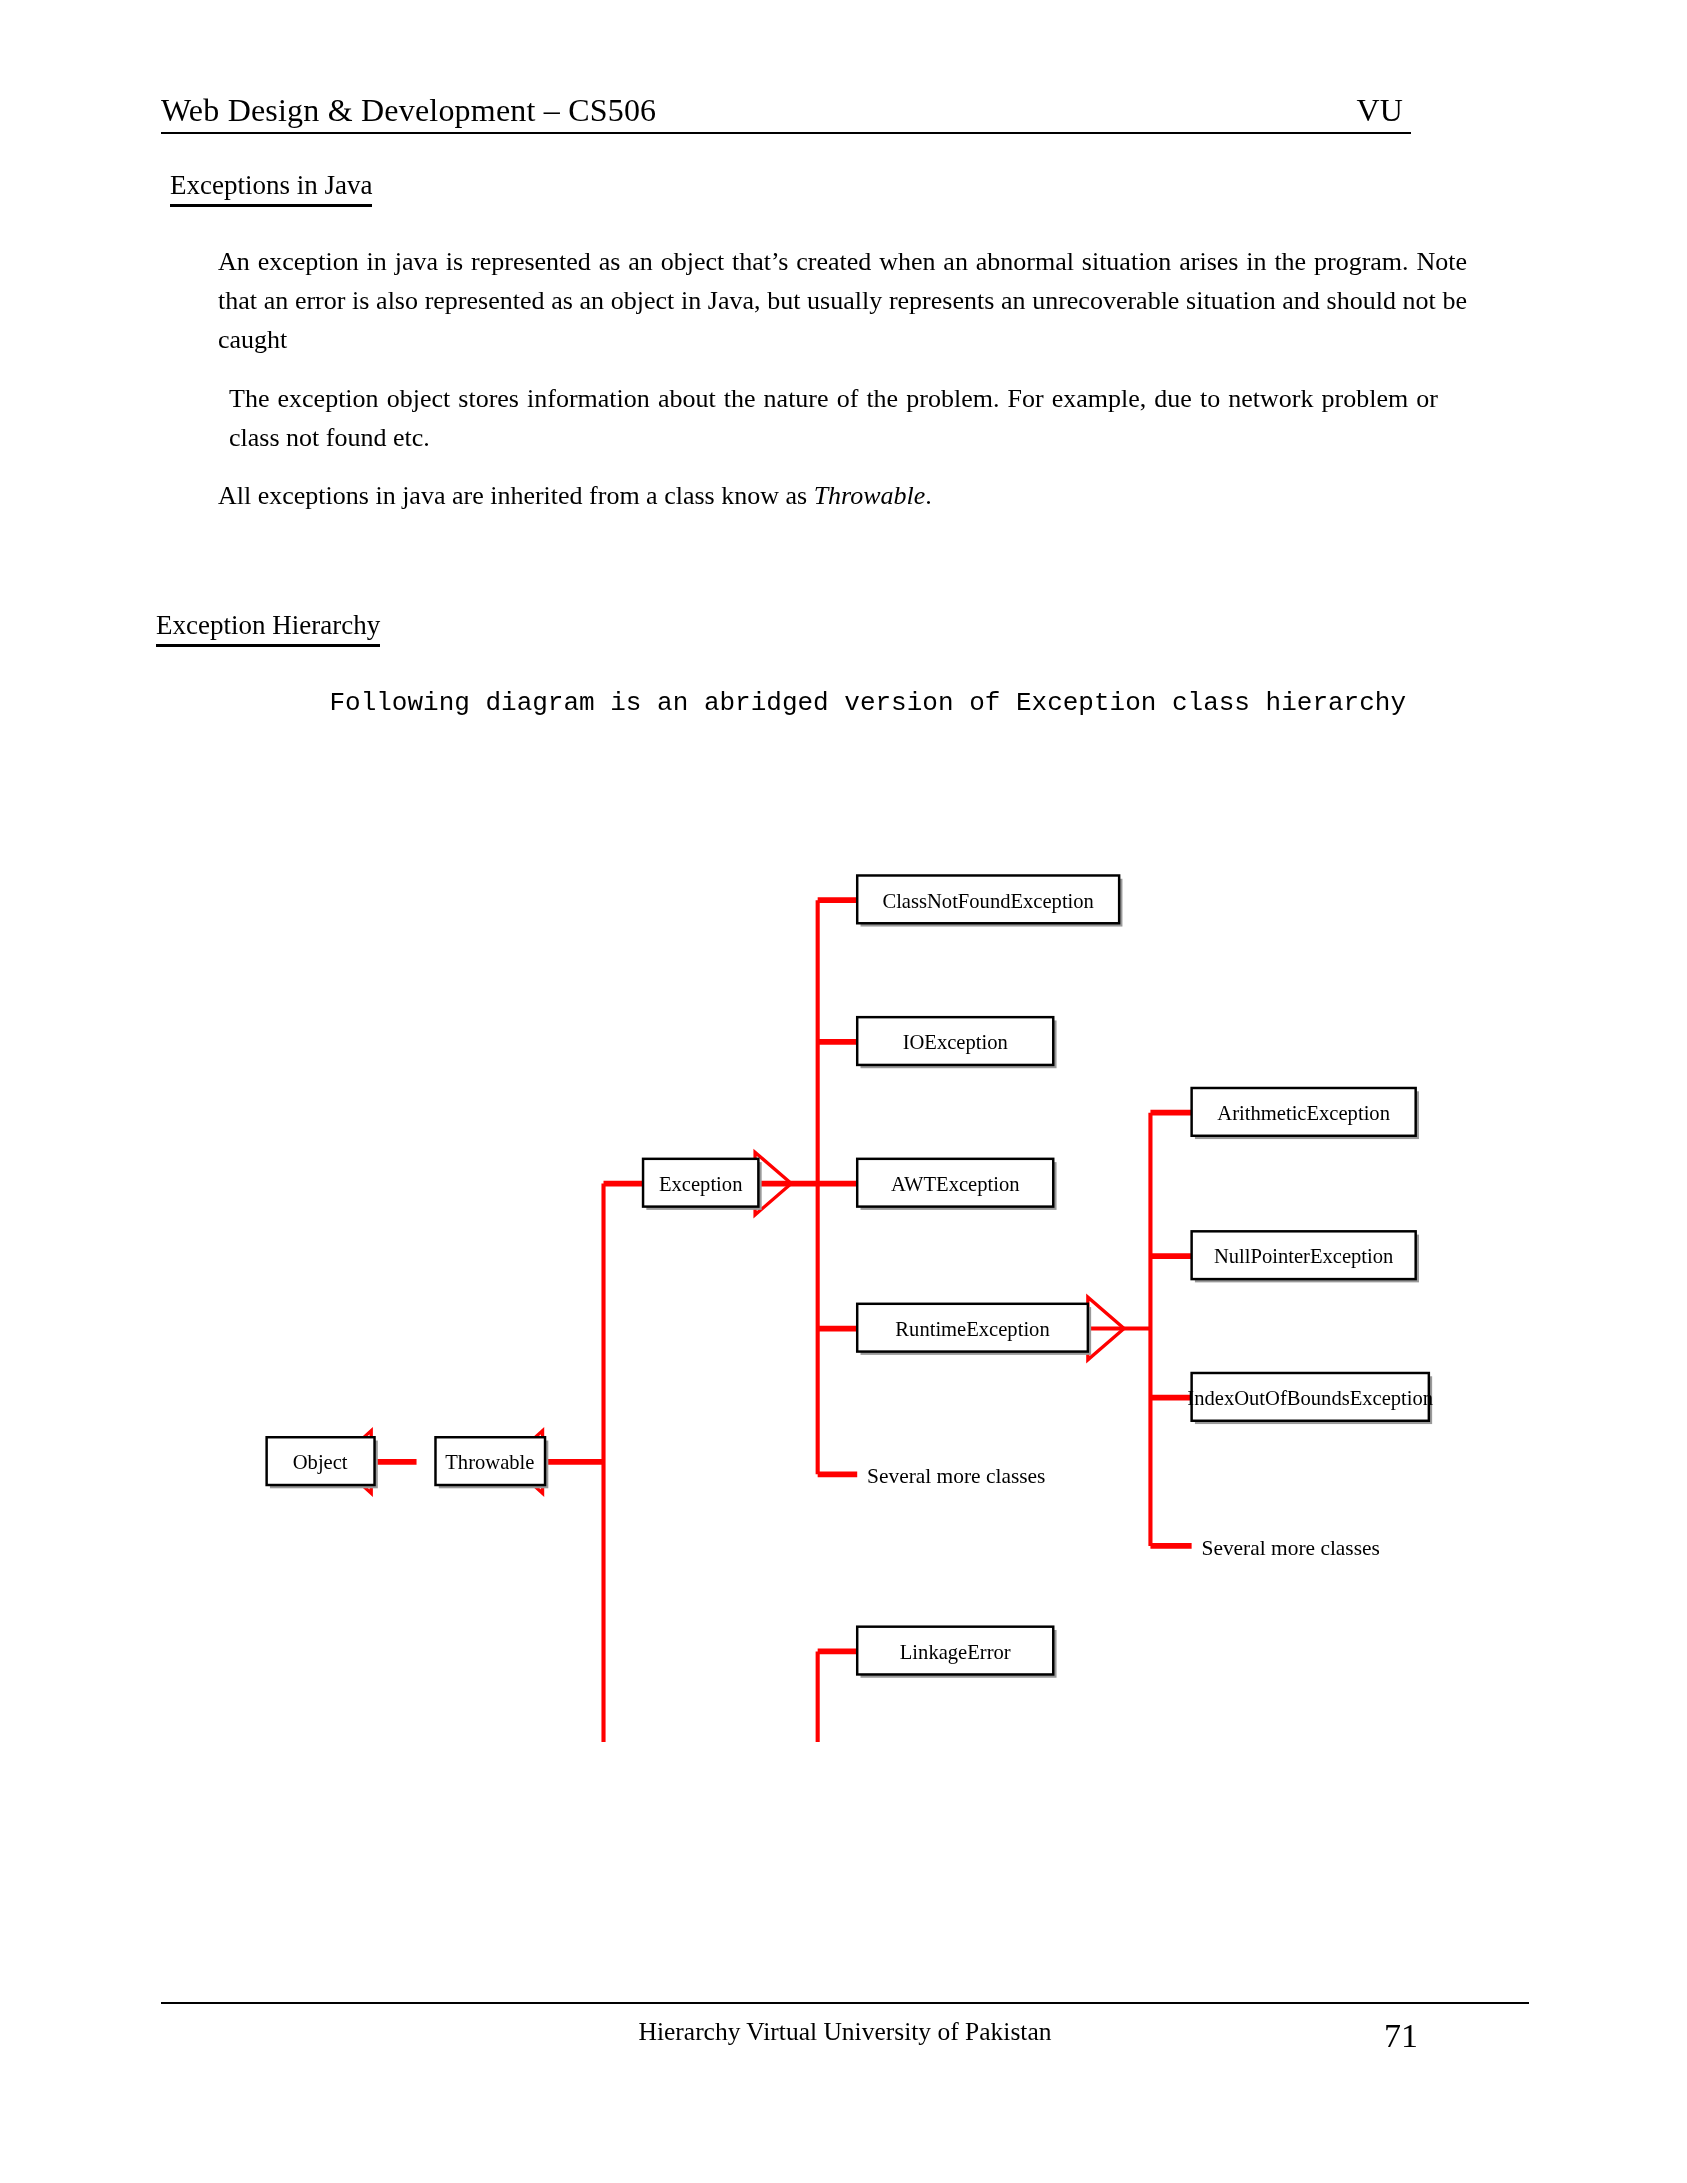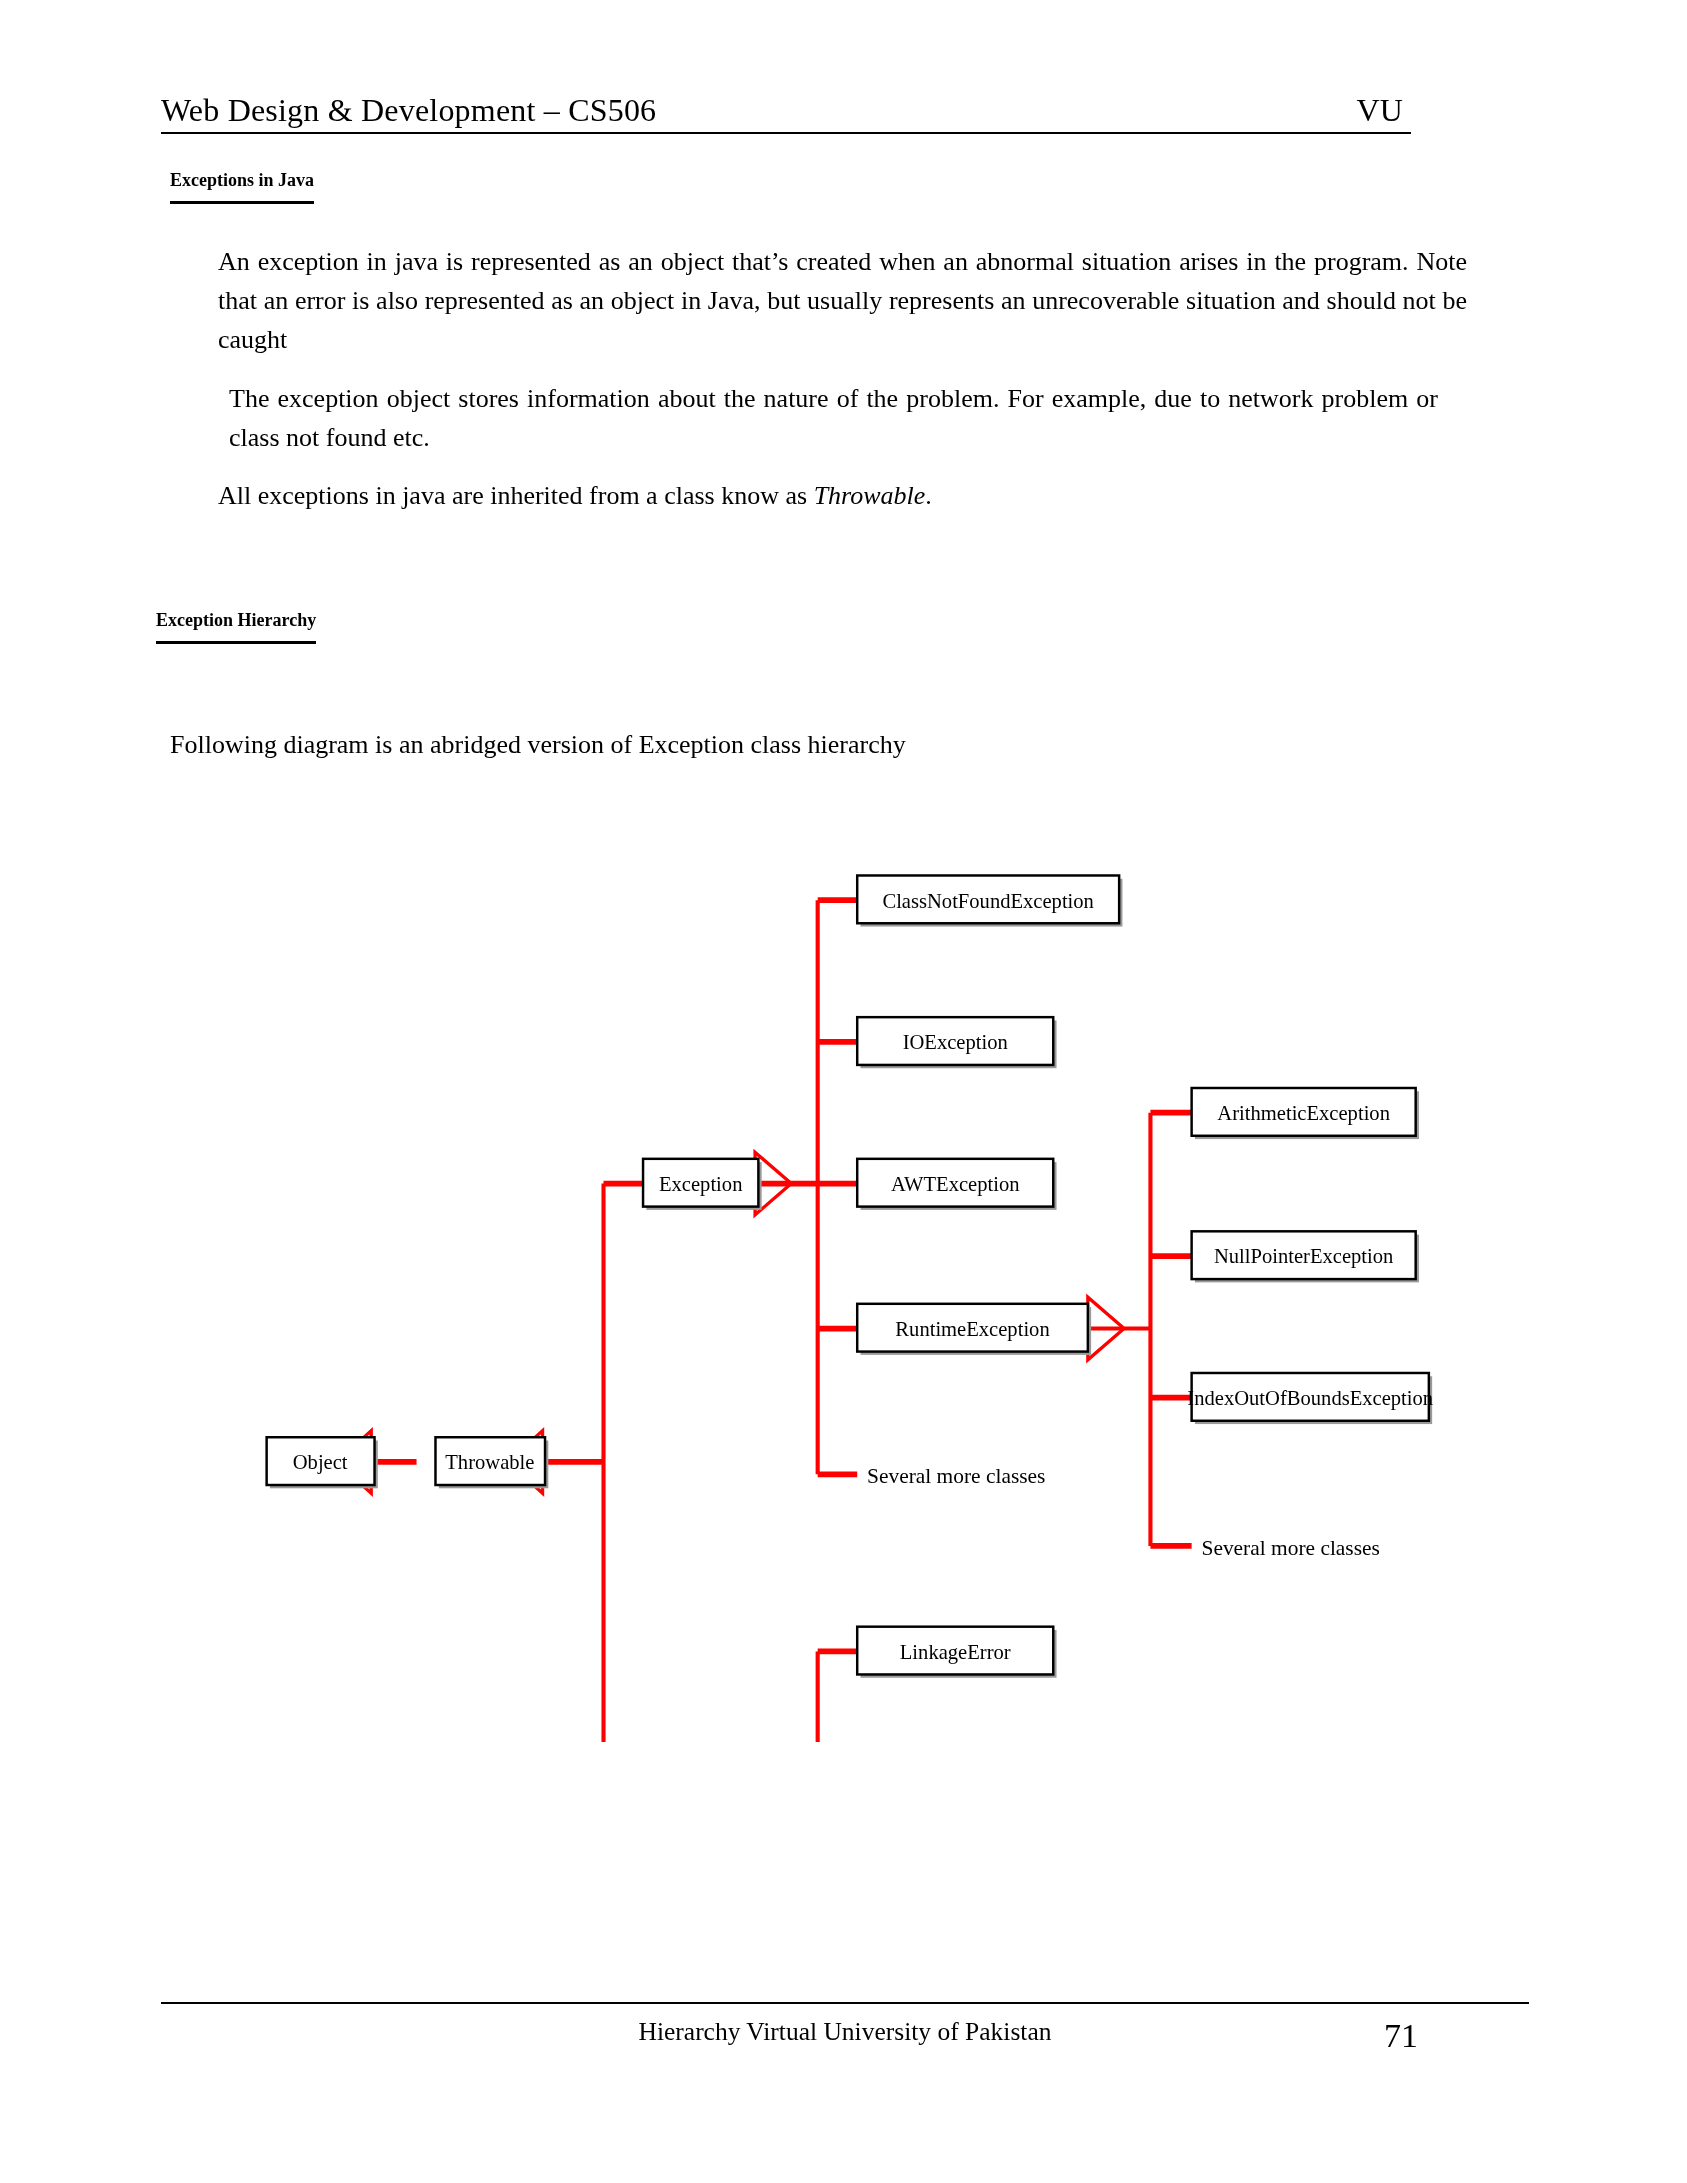--- a/index.html
+++ b/index.html
@@ -44,43 +44,43 @@
   .header-right {
     font-size: 32px;
     font-weight: normal;
     white-space: nowrap;
     padding-right: 8.2px;
   }
 
   
   .section-heading {
     position: absolute;
-    font-size: 18px;
-    font-weight: bold;
+    font-size: 27px;
+    font-weight: normal;
     border-bottom: 3.3px solid #000;
     display: inline-block;
-    padding-bottom: 10px;
+    padding-bottom: 3px;
     line-height: 1.1;
     white-space: nowrap;
   }
   #heading-exceptions { left: 170px; top: 171px; }
   #heading-hierarchy  { left: 156px; top: 611px; }
 
   
   .para {
     position: absolute;
     font-size: 26px;
     line-height: 39px;
     text-align: justify;
     text-justify: inter-word;
   }
   #para-1 { left: 218px; top: 242px;  width: 1249px; }
   #para-2 { left: 218px; top: 379px;  width: 1209px; margin-left: 11px; }
   #para-3 { left: 218px; top: 476px;  width: 1236px; }
-  #para-4 { left: 170px; top: 725px;  width: 1236px; text-align: left; }
+  #para-4 { left: 170px; top: 684px;  width: 1236px; text-align: right; font-family: Liberation Mono, monospace; }
   .ital { font-style: italic; }
 
   
   #diagram {
     position: absolute;
     left: 231px;
     top: 803px;
     width: 1203px;
     height: 939px;
   }

